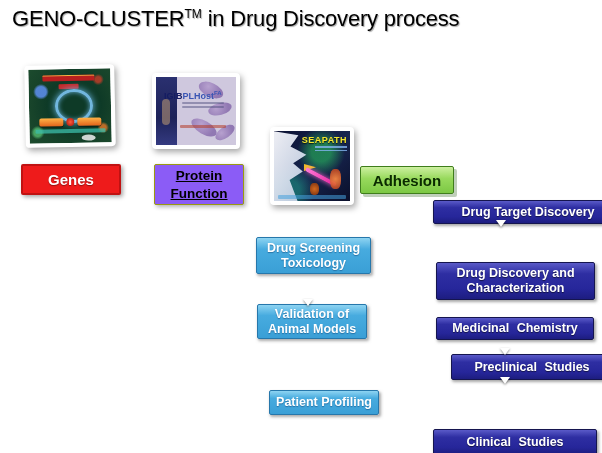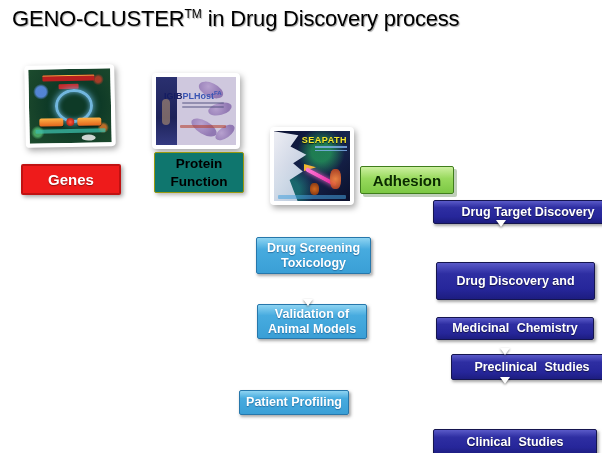--- a/index.html
+++ b/index.html
@@ -85,23 +85,24 @@
   .cat-btn{
     position:absolute;display:flex;flex-direction:column;align-items:center;justify-content:center;
     font-weight:bold;text-align:center;border-radius:2px;cursor:pointer;
   }
   .btn-genes{
     left:21px;top:164px;width:96px;height:27px;
     background:#ee1b1b;border:2px solid #c01212;color:#fff;font-size:15px;
     box-shadow:2px 2px 4px rgba(0,0,0,0.35);text-shadow:0 1px 1px rgba(0,0,0,0.4);
   }
   .btn-protein{
-    left:154px;top:152px;width:88px;height:39px;
-    background:#0f766e;border:1px solid #9a9a10;color:#000;font-size:13.5px;line-height:1.3;
+    left:154px;top:164px;width:88px;height:39px;
+    background:#8b5cf6;border:1px solid #9a9a10;color:#000;font-size:13.5px;line-height:1.3;
     box-shadow:2px 2px 4px rgba(0,0,0,0.3);
+    text-decoration:underline;
   }
   .btn-adhesion{
     left:360px;top:166px;width:92px;height:26px;
     background:linear-gradient(180deg,#cdf0a0 0%,#97d95c 45%,#7cc844 100%);
     border:1px solid #3f7d1c;color:#0a2a00;font-size:15px;
     box-shadow:3px 3px 0 rgba(130,160,120,0.5);
   }
   .cat-btn span{display:block;}
   
   .pbox{
@@ -114,21 +115,21 @@
     border:1px solid #2677ab;font-size:12.5px;
     box-shadow:1.5px 2px 3px rgba(90,90,90,0.5);text-shadow:0 1px 1px rgba(20,80,130,0.6);
   }
   .navy-box{
     background:linear-gradient(180deg,#5a5ac8 0%,#2e2ea2 30%,#26269a 72%,#1d1d80 100%);
     border:1px solid #15154f;font-size:12.5px;
     box-shadow:1.5px 2px 3px rgba(110,110,110,0.6);text-shadow:0 1px 1px rgba(0,0,0,0.55);
   }
   .box-screening{left:256px;top:237px;width:113px;height:35px;}
   .box-validation{left:257px;top:304px;width:108px;height:33px;}
-  .box-patient{left:239px;top:390px;width:108px;height:23px;}
+  .box-patient{left:269px;top:390px;width:108px;height:23px;}
   .box-target{left:433px;top:200px;width:164px;height:22px;padding-left:12px;}
   .box-discovery{left:436px;top:262px;width:157px;height:36px;}
   .box-medicinal{left:436px;top:317px;width:156px;height:21px;word-spacing:4px;}
   .box-preclinical{left:451px;top:354px;width:160px;height:24px;word-spacing:4px;}
   .box-clinical{left:433px;top:421px;width:162px;height:24px;word-spacing:4px;margin-top:8px;}
   
   .down-arrow{
     position:absolute;width:0;height:0;
     border-left:5px solid transparent;border-right:5px solid transparent;border-top:7px solid #ffffff;
     filter:drop-shadow(0 1px 1px rgba(0,0,0,0.45));
@@ -219,20 +220,21 @@
   <div class="pbox mid-box box-patient">
     <span>Patient Profiling</span>
   </div>
 
   <div class="pbox navy-box box-target">
     <span>Drug Target Discovery</span>
   </div>
 
   <div class="pbox navy-box box-discovery">
     <span>Drug Discovery and</span>
+    <span>Characterization</span>
   </div>
 
   <div class="pbox navy-box box-medicinal">
     <span>Medicinal Chemistry</span>
   </div>
 
   <div class="pbox navy-box box-preclinical">
     <span>Preclinical Studies</span>
   </div>
 

